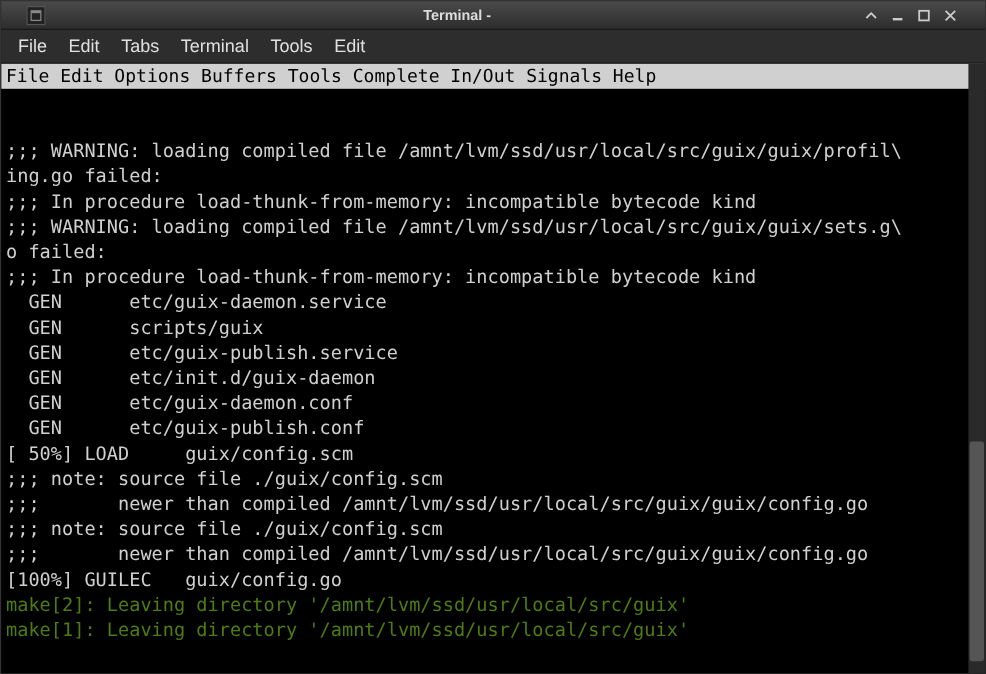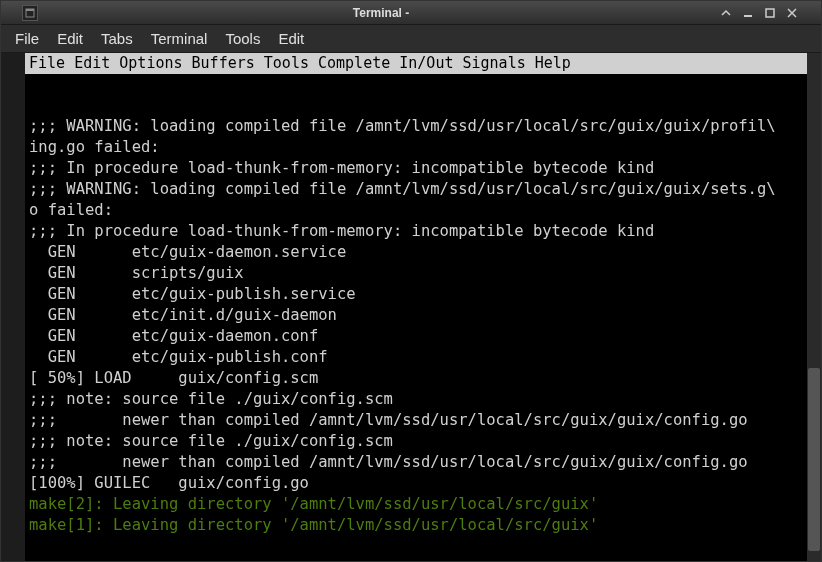--- a/index.html
+++ b/index.html
@@ -73,21 +73,20 @@
       font-size: 15px;
       font-family: sans-serif;
       padding: 3px 8px;
       cursor: pointer;
     }
     .terminal-area {
       flex: 1;
       background: #000;
       position: relative;
       overflow: hidden;
-      margin-left: 24px;
     }
     .emacs-menu {
       background: #d0d0d0;
       color: #000;
       font-family: monospace;
       font-size: 15px;
       padding: 0 4px;
       white-space: pre;
       line-height: 21px;
     }

